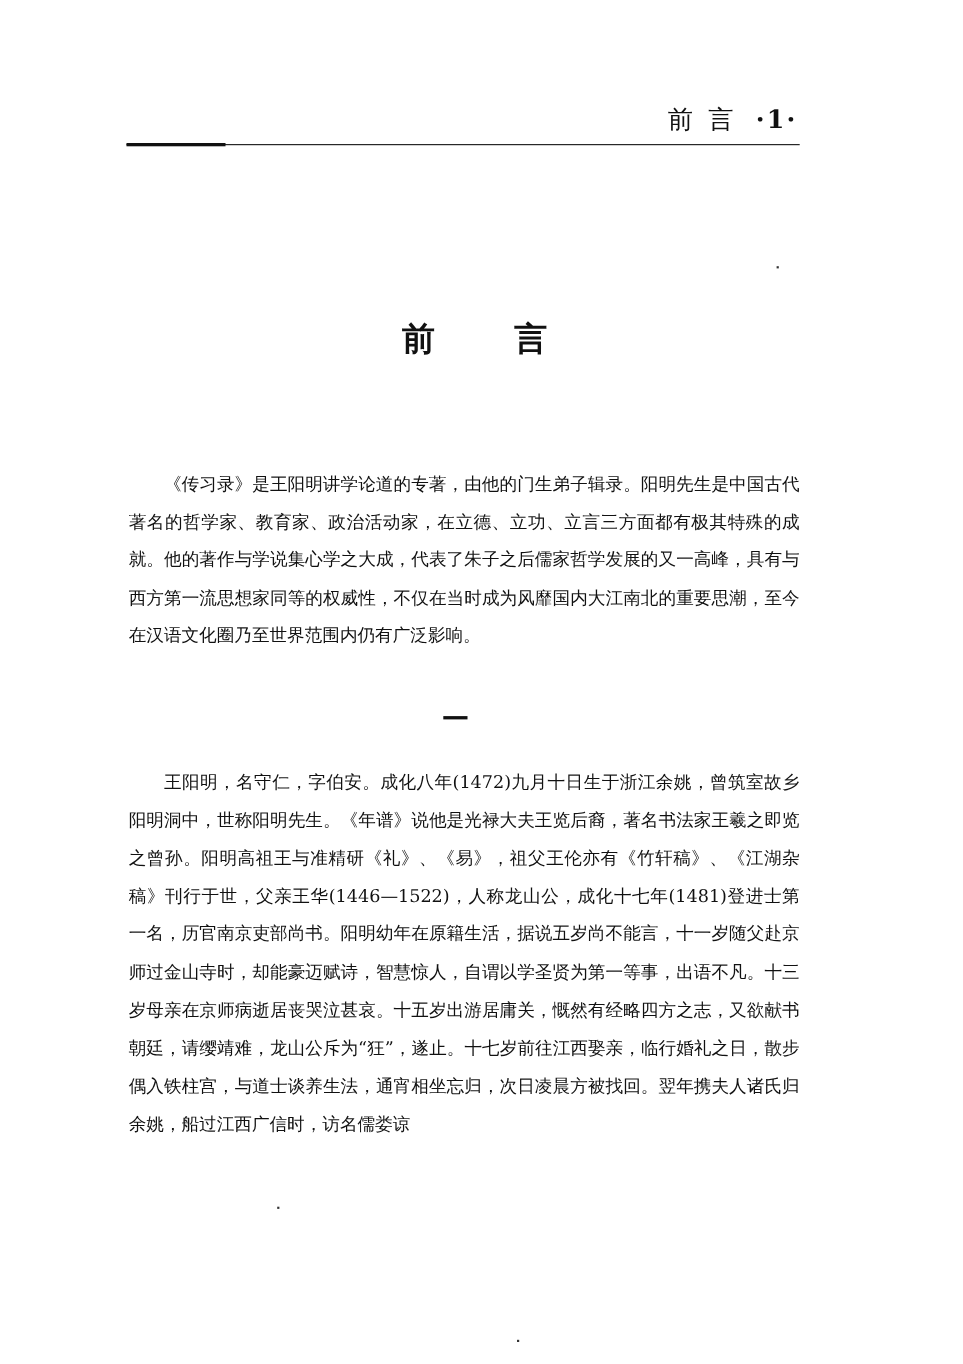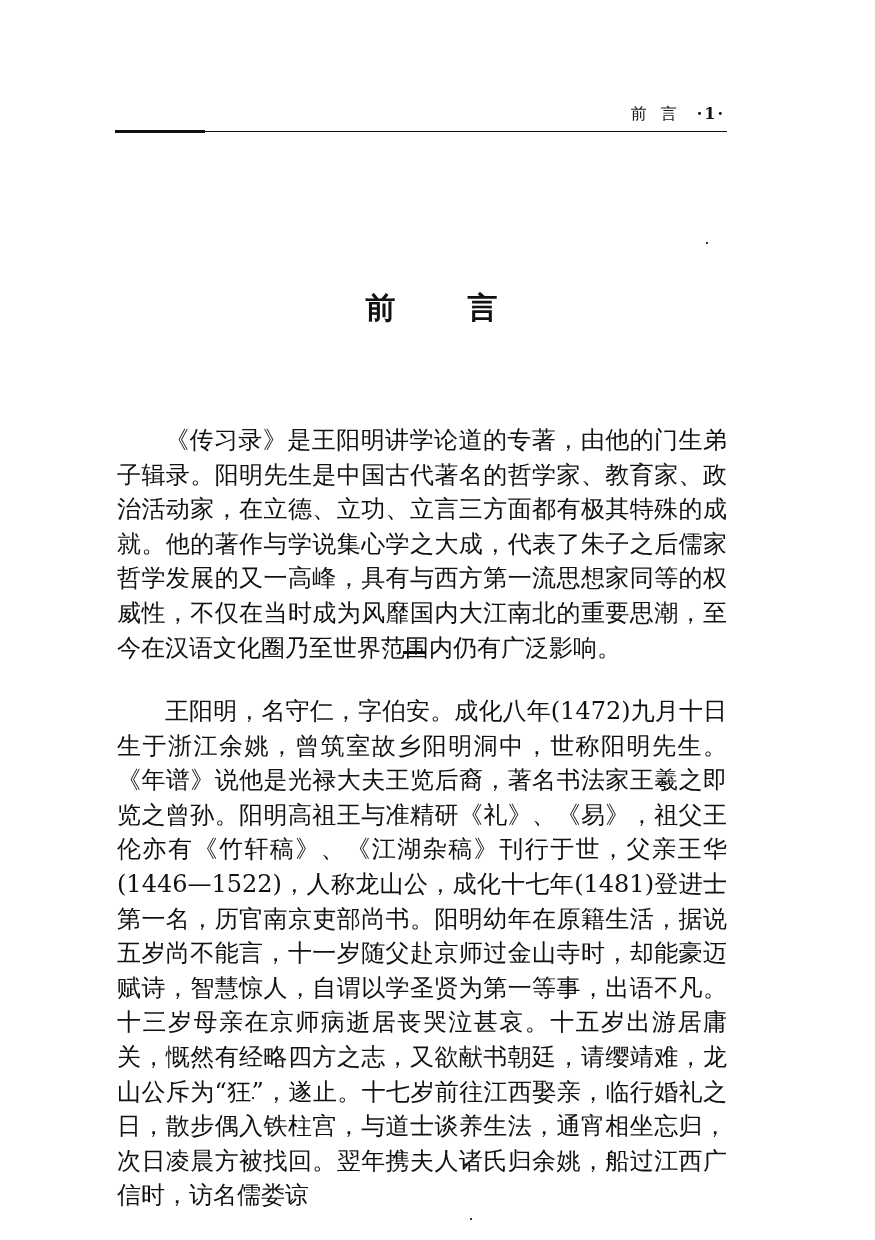--- a/index.html
+++ b/index.html
@@ -10,23 +10,23 @@
     body {
       width: 875px;
       height: 1240px;
       position: relative;
       overflow: hidden;
       font-family: "DejaVu Serif", "Liberation Serif", serif;
       color: #111111;
     }
     .running-head {
       position: absolute;
-      top: 104px;
+      top: 93px;
       right: 150px;
-      font-size: 16px;
+      font-size: 23px;
       letter-spacing: 2px;
       white-space: nowrap;
     }
     .running-head .head-title {
       letter-spacing: 14px;
     }
     .running-head .page-num {
       margin-left: 6px;
       font-weight: bold;
     }
@@ -55,21 +55,21 @@
       font-size: 30px;
       font-weight: bold;
       letter-spacing: 72px;
       padding-left: 60px;
       box-sizing: border-box;
     }
     .body-text {
       position: absolute;
       left: 117px;
       width: 610px;
-      font-size: 24px;
+      font-size: 16px;
       line-height: 34.6px;
       text-align: justify;
       text-align-last: left;
       margin: 0;
       text-indent: 2em;
     }
     .para-1 { top: 423px; }
     .para-2 { top: 683px; margin-top: 11px; }
     .section-marker {
       position: absolute;

